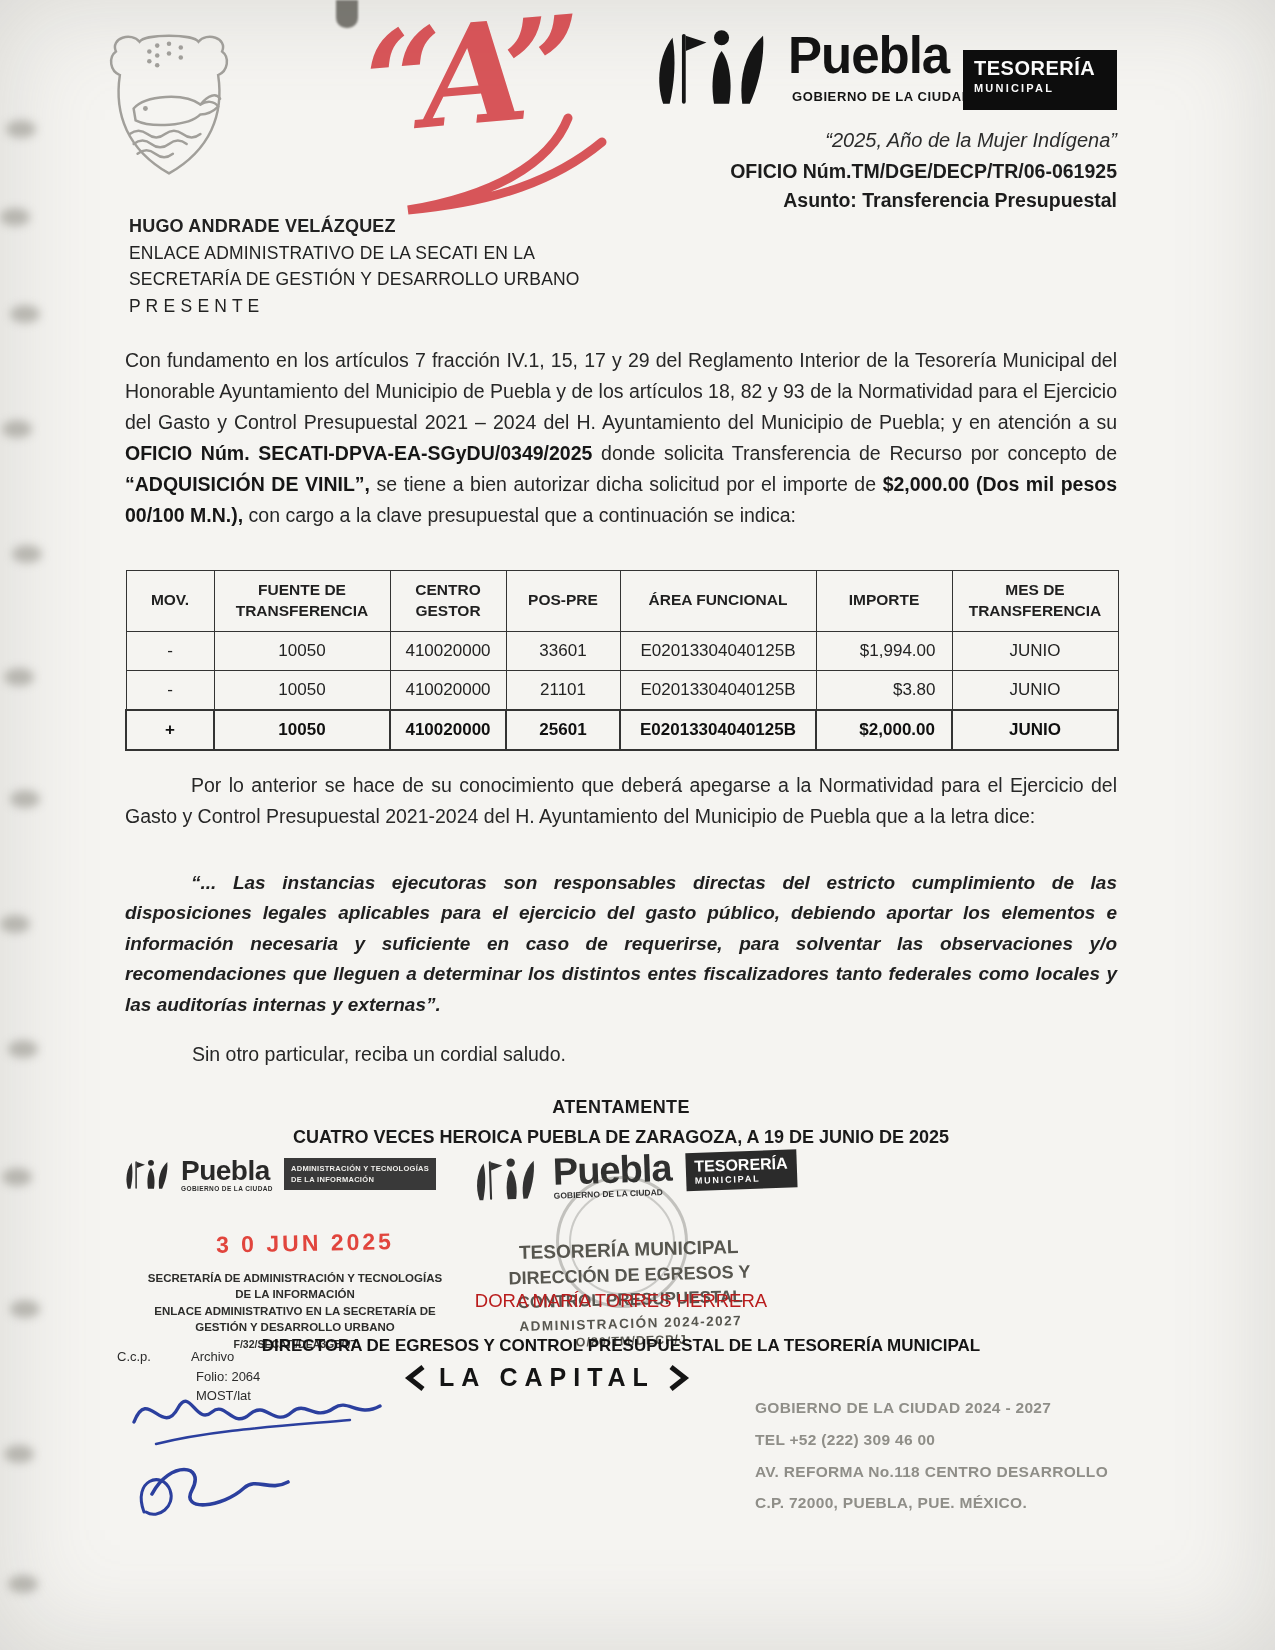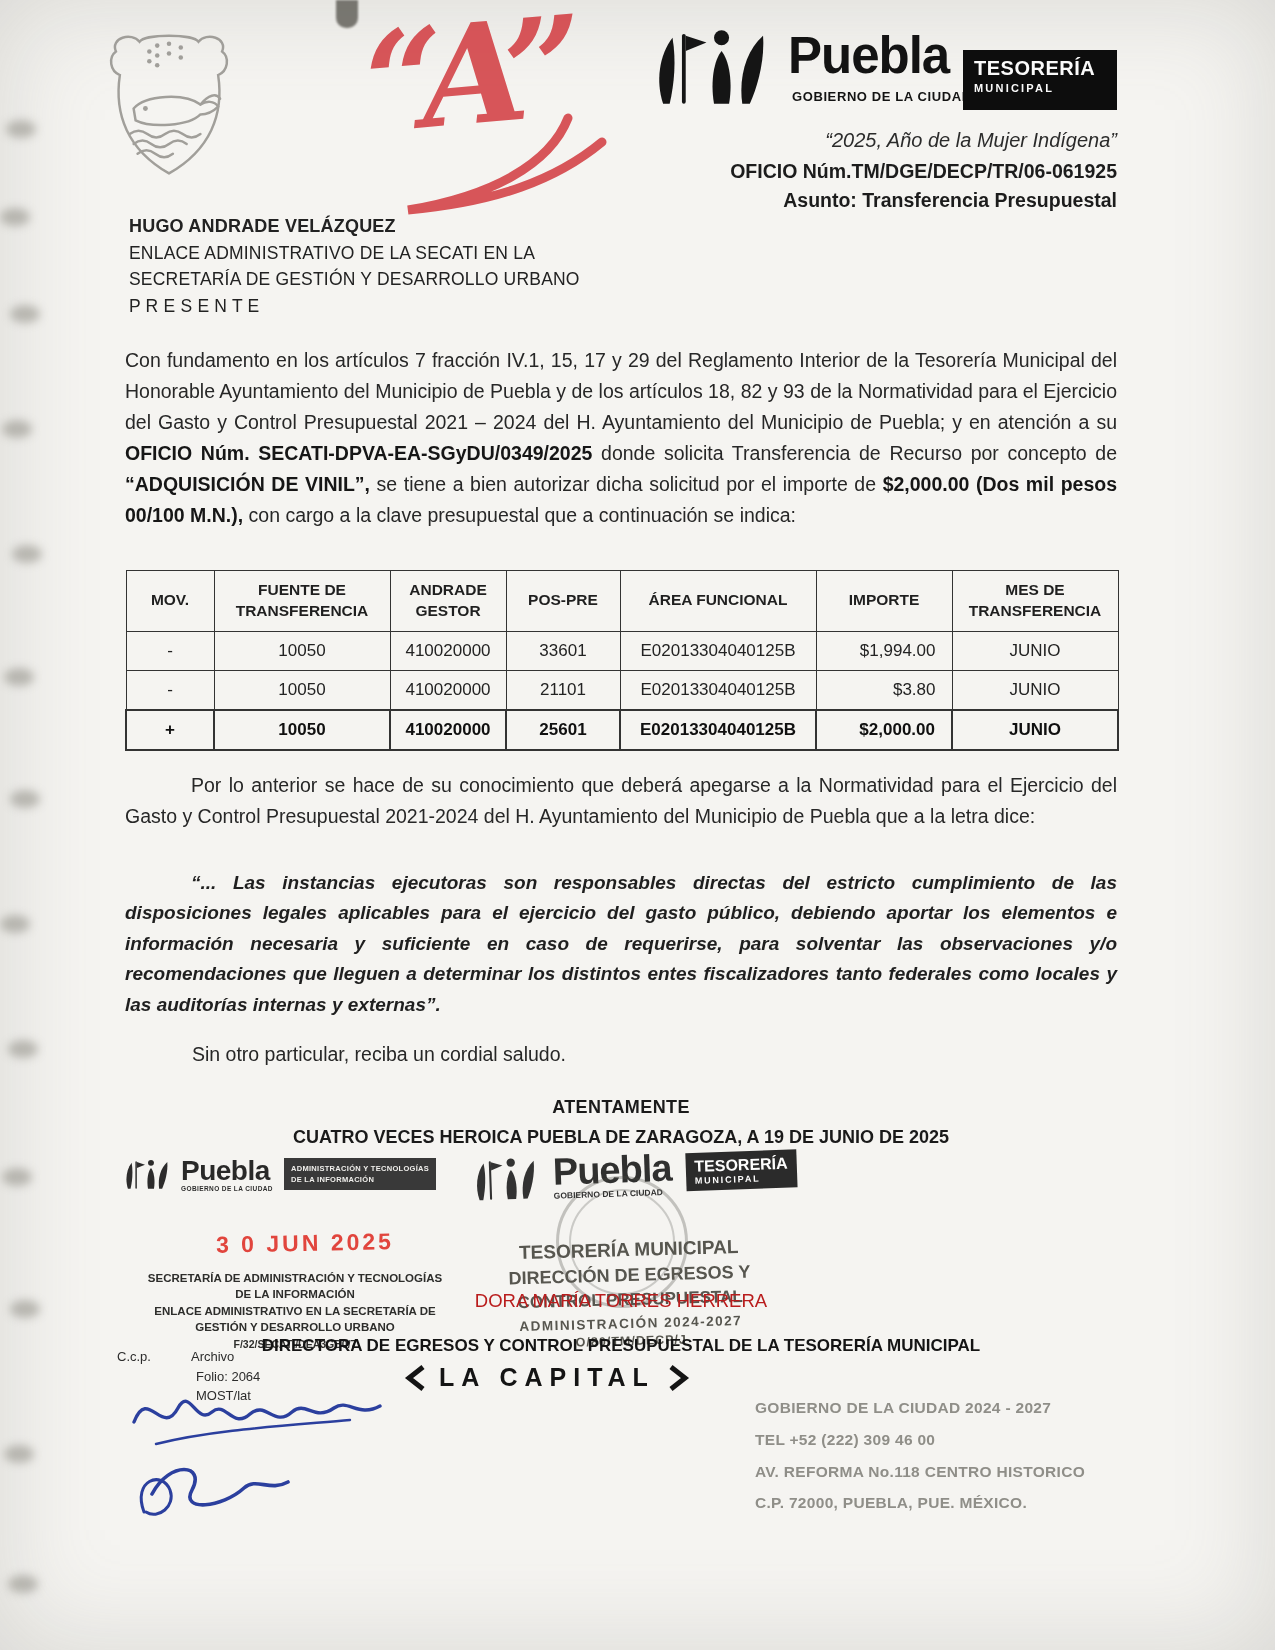--- a/index.html
+++ b/index.html
@@ -199,21 +199,21 @@
         <col style="width:116px">
         <col style="width:114px">
       <col style="width:196px">
         <col style="width:136px">
         <col style="width:166px">
     </colgroup>
     <thead>
       <tr>
         <th>MOV.</th>
         <th>FUENTE DE TRANSFERENCIA</th>
-        <th>ANDRADE GESTOR</th>
+        <th>CENTRO GESTOR</th>
         <th>POS-PRE</th>
         <th>ÁREA FUNCIONAL</th>
         <th>IMPORTE</th>
         <th>MES DE TRANSFERENCIA</th>
       </tr>
     </thead>
     <tbody>
       <tr>
         <td>-</td>
         <td>10050</td>
@@ -342,17 +342,17 @@
       <span>LA CAPITAL</span>
       <svg width="24" height="28" viewBox="0 0 24 28">
         <polyline points="4,3 18,14 4,25" fill="none" stroke="#141414" stroke-width="5"></polyline>
       </svg>
     </div>
   </div>
 
   <div id="footer-right">
     <div>GOBIERNO DE LA CIUDAD 2024 - 2027</div>
     <div>TEL +52 (222) 309 46 00</div>
-    <div>AV. REFORMA No.118 CENTRO HISTORICO</div>
+    <div>AV. REFORMA No.118 CENTRO DESARROLLO</div>
     <div>C.P. 72000, PUEBLA, PUE. MÉXICO.</div>
   </div>
 
 </div>
 
 </body></html>

